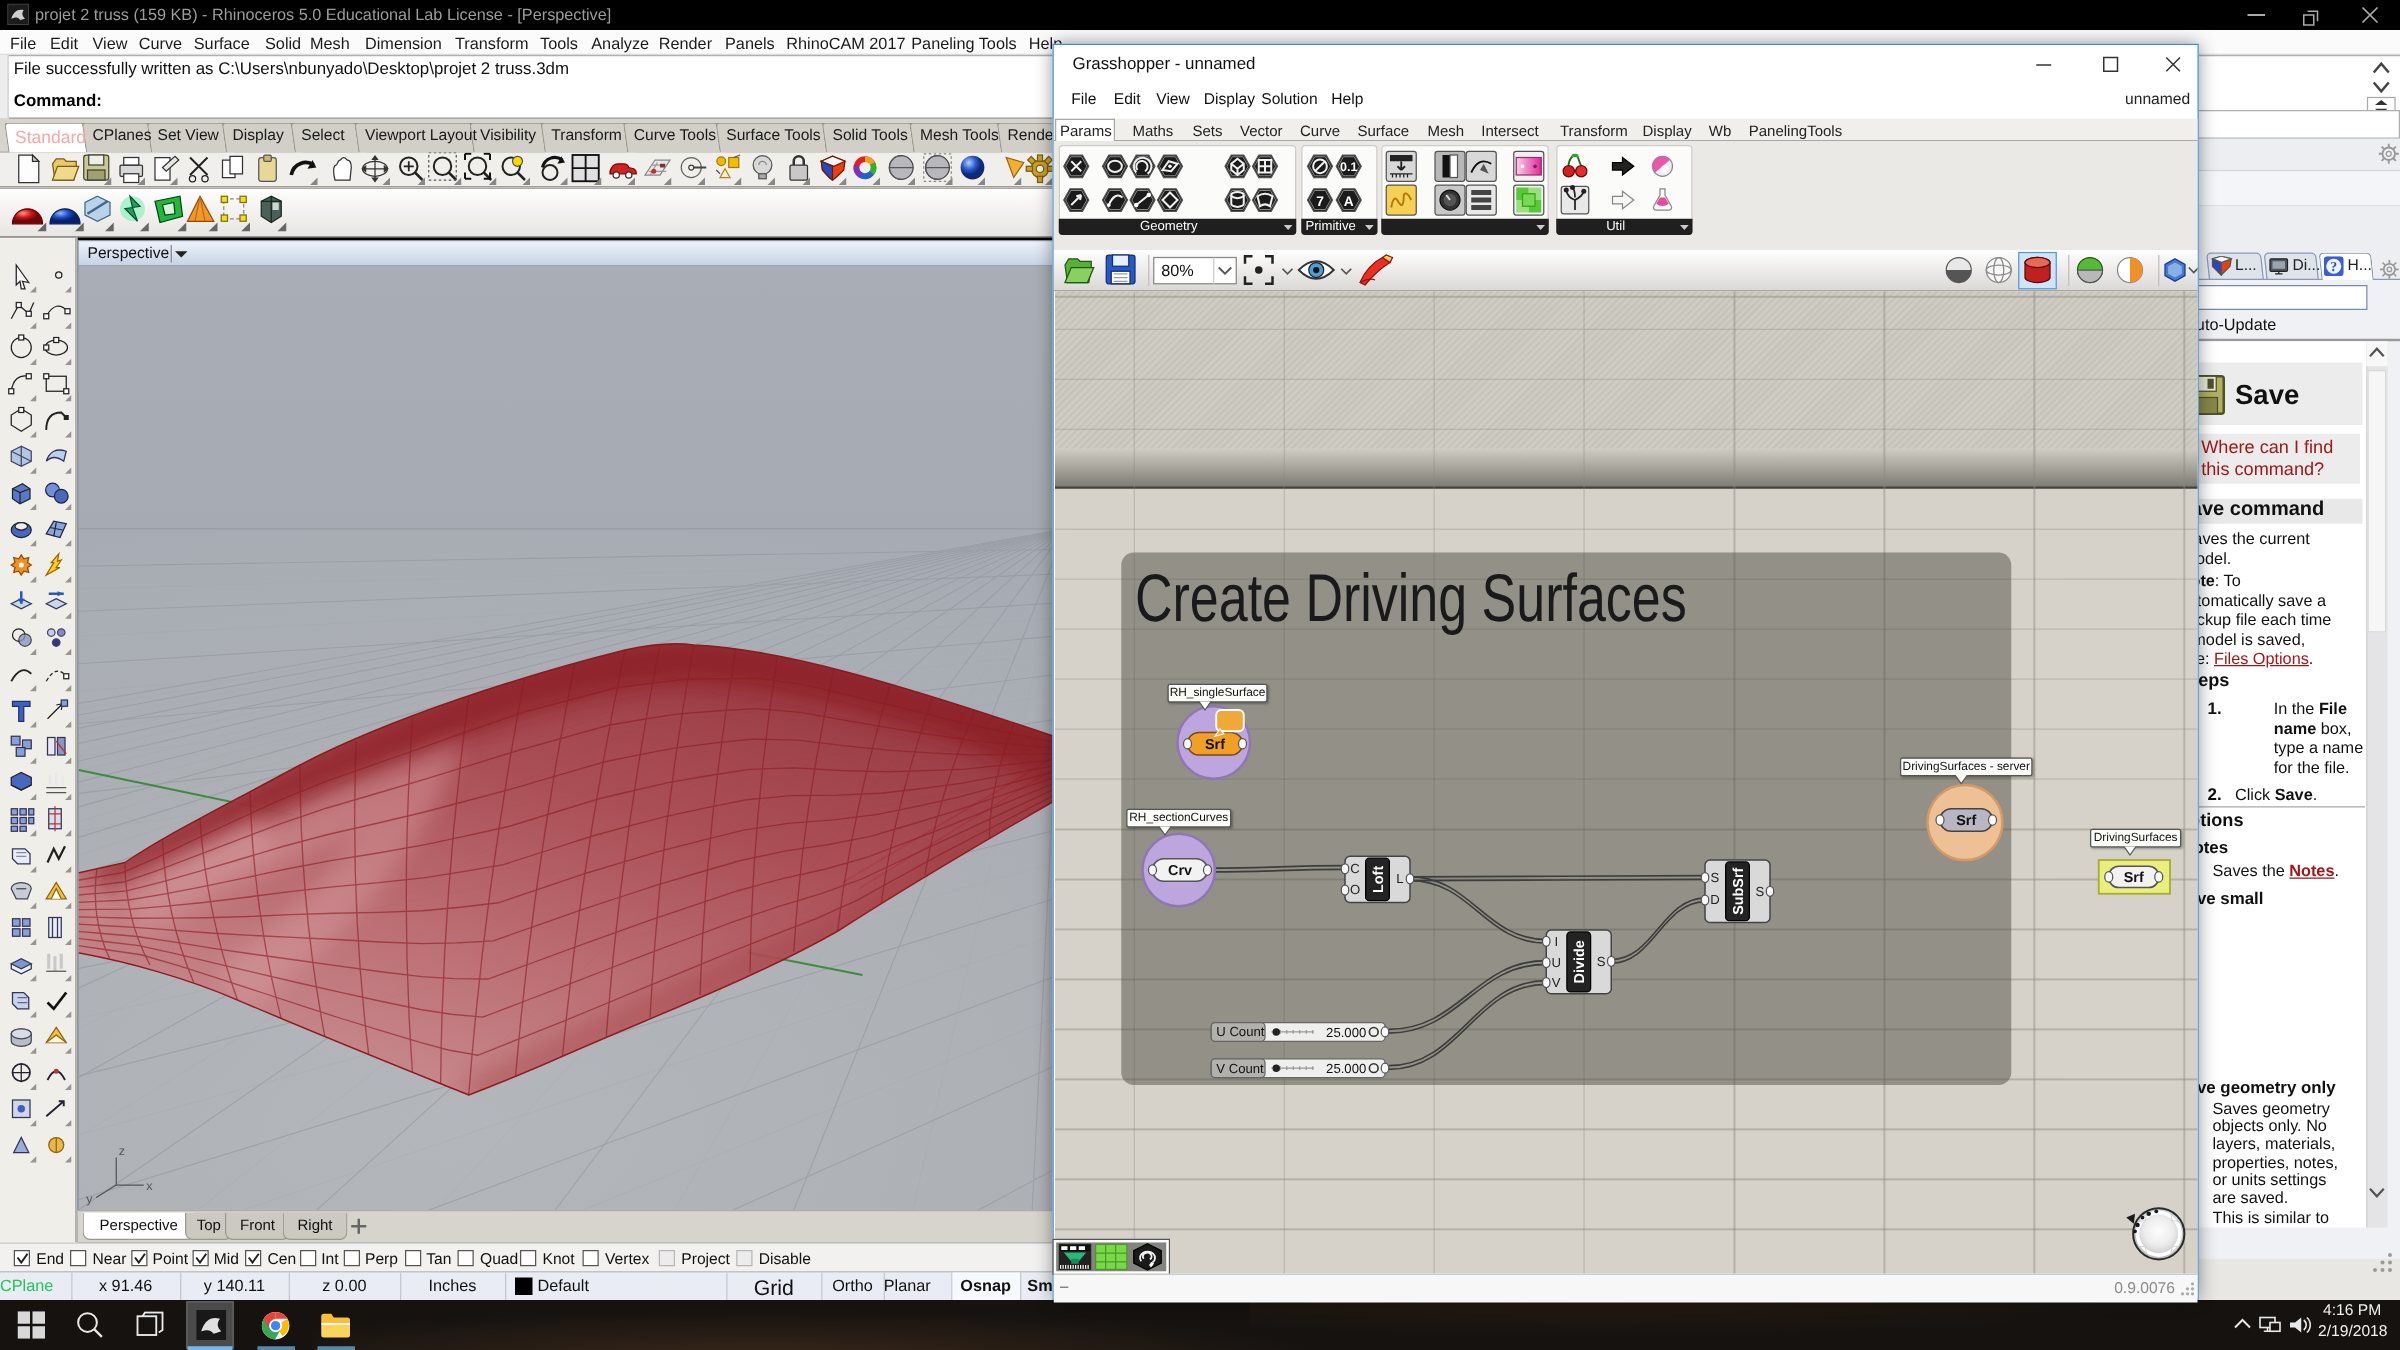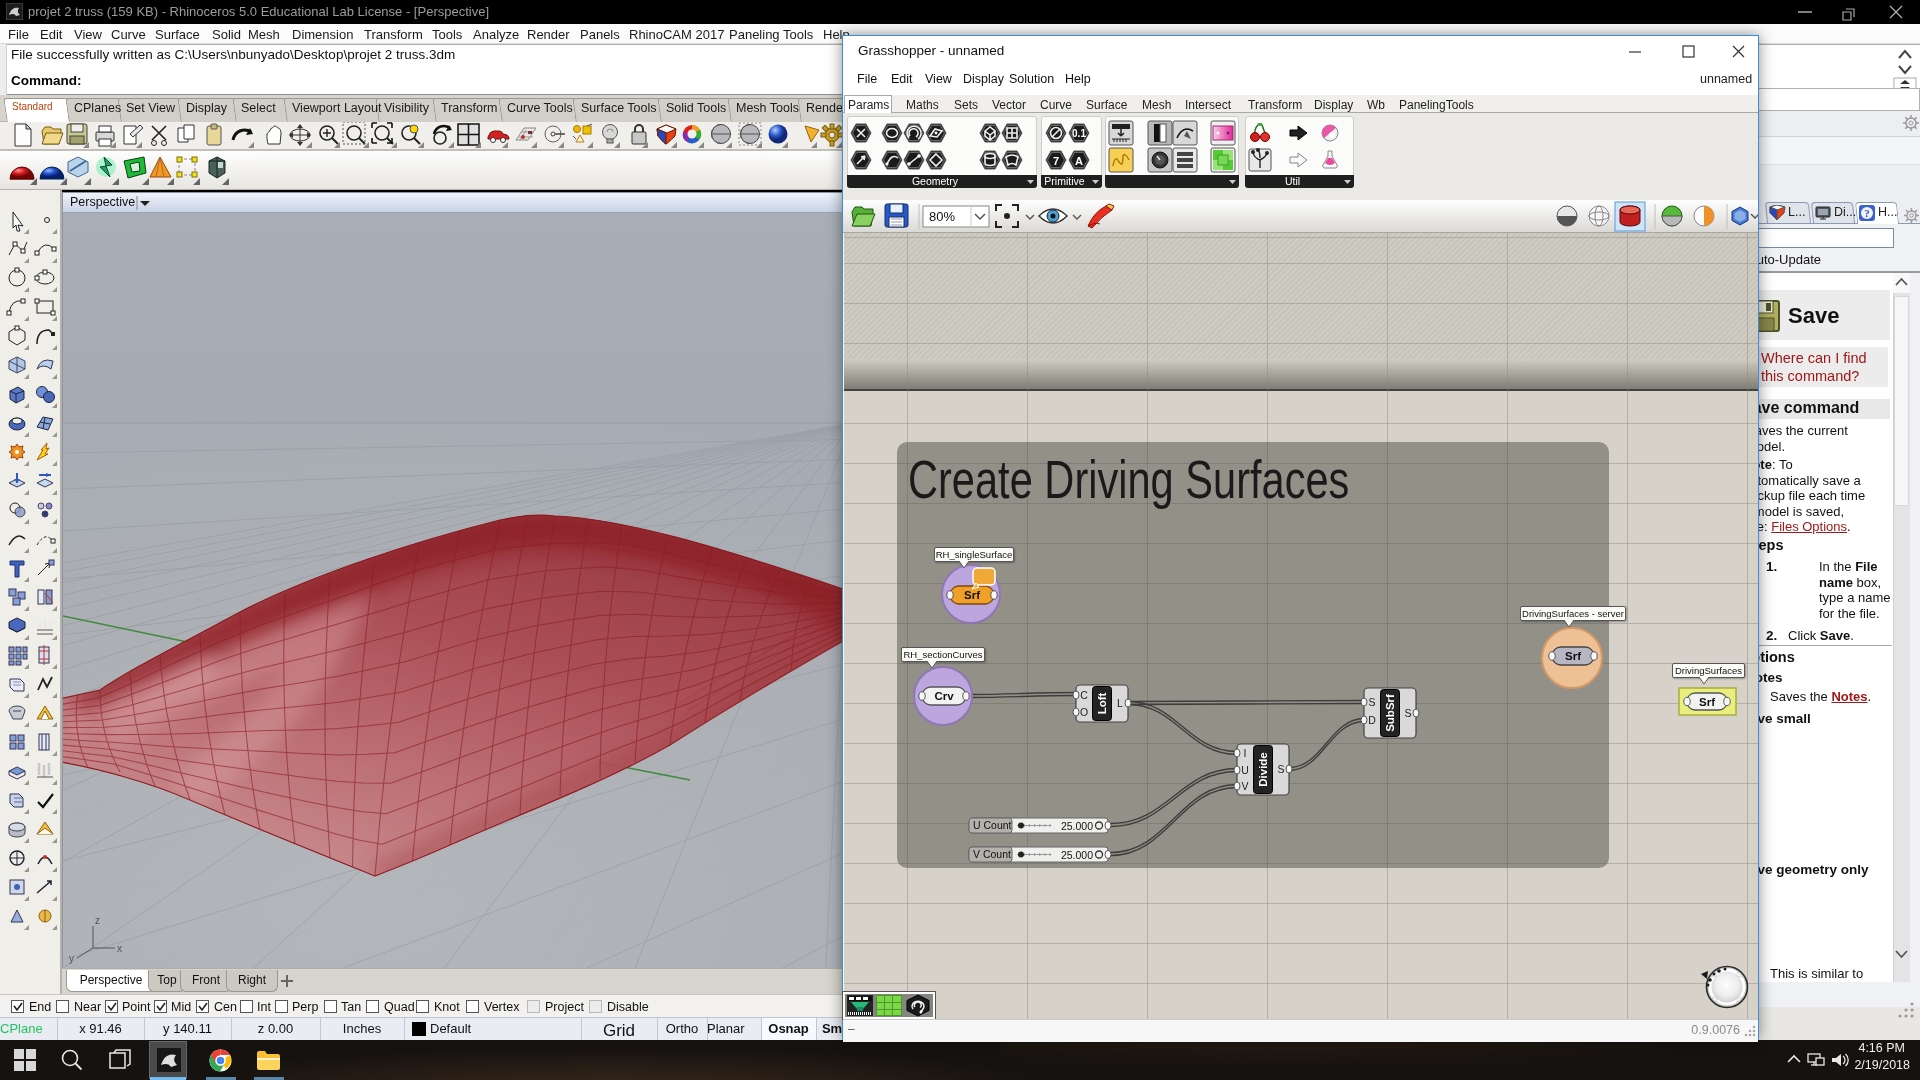--- a/index.html
+++ b/index.html
@@ -55,21 +55,21 @@
 <div class="abs" style="left:179px;top:98px;width:62px;height:24px;background:#d2cfc8;border:1px solid #9a978f;border-bottom:none;border-radius:3px 8px 0 0;transform:skewX(8deg);"></div>
 <div class="abs" style="left:234px;top:98px;width:58px;height:24px;background:#d2cfc8;border:1px solid #9a978f;border-bottom:none;border-radius:3px 8px 0 0;transform:skewX(8deg);"></div>
 <div class="abs" style="left:285px;top:98px;width:99px;height:24px;background:#d2cfc8;border:1px solid #9a978f;border-bottom:none;border-radius:3px 8px 0 0;transform:skewX(8deg);"></div>
 <div class="abs" style="left:377px;top:98px;width:64px;height:24px;background:#d2cfc8;border:1px solid #9a978f;border-bottom:none;border-radius:3px 8px 0 0;transform:skewX(8deg);"></div>
 <div class="abs" style="left:434px;top:98px;width:73px;height:24px;background:#d2cfc8;border:1px solid #9a978f;border-bottom:none;border-radius:3px 8px 0 0;transform:skewX(8deg);"></div>
 <div class="abs" style="left:500px;top:98px;width:81px;height:24px;background:#d2cfc8;border:1px solid #9a978f;border-bottom:none;border-radius:3px 8px 0 0;transform:skewX(8deg);"></div>
 <div class="abs" style="left:574px;top:98px;width:92px;height:24px;background:#d2cfc8;border:1px solid #9a978f;border-bottom:none;border-radius:3px 8px 0 0;transform:skewX(8deg);"></div>
 <div class="abs" style="left:659px;top:98px;width:77px;height:24px;background:#d2cfc8;border:1px solid #9a978f;border-bottom:none;border-radius:3px 8px 0 0;transform:skewX(8deg);"></div>
 <div class="abs" style="left:729px;top:98px;width:77px;height:24px;background:#d2cfc8;border:1px solid #9a978f;border-bottom:none;border-radius:3px 8px 0 0;transform:skewX(8deg);"></div>
 <div class="abs" style="left:799px;top:98px;width:68px;height:24px;background:#d2cfc8;border:1px solid #9a978f;border-bottom:none;border-radius:3px 8px 0 0;transform:skewX(8deg);"></div>
-<div class="abs" style="left:12px;top:101px;font-size:10px;color:#c2410c;white-space:nowrap;">Standard</div>
+<div class="abs" style="left:12px;top:101px;font-size:14px;color:#fca5a5;white-space:nowrap;">Standard</div>
 <div class="abs" style="left:74px;top:101px;font-size:12.5px;color:#1a1a1a;white-space:nowrap;">CPlanes</div>
 <div class="abs" style="left:126px;top:101px;font-size:12.5px;color:#1a1a1a;white-space:nowrap;">Set View</div>
 <div class="abs" style="left:186px;top:101px;font-size:12.5px;color:#1a1a1a;white-space:nowrap;">Display</div>
 <div class="abs" style="left:241px;top:101px;font-size:12.5px;color:#1a1a1a;white-space:nowrap;">Select</div>
 <div class="abs" style="left:292px;top:101px;font-size:12.5px;color:#1a1a1a;white-space:nowrap;">Viewport Layout</div>
 <div class="abs" style="left:384px;top:101px;font-size:12.5px;color:#1a1a1a;white-space:nowrap;">Visibility</div>
 <div class="abs" style="left:441px;top:101px;font-size:12.5px;color:#1a1a1a;white-space:nowrap;">Transform</div>
 <div class="abs" style="left:507px;top:101px;font-size:12.5px;color:#1a1a1a;white-space:nowrap;">Curve Tools</div>
 <div class="abs" style="left:581px;top:101px;font-size:12.5px;color:#1a1a1a;white-space:nowrap;">Surface Tools</div>
 <div class="abs" style="left:666px;top:101px;font-size:12.5px;color:#1a1a1a;white-space:nowrap;">Solid Tools</div>
@@ -953,20 +953,21 @@
 <div class="abs" style="left:1766px;top:559px;font-size:13.5px;font-weight:bold;color:#111;">1.</div>
 <div class="abs" style="left:1819px;top:559px;font-size:13px;color:#111;line-height:15.5px;white-space:nowrap;">In the <b>File<br>name</b> box,<br>type a name<br>for the file.</div>
 <div class="abs" style="left:1766px;top:628px;font-size:13.5px;font-weight:bold;color:#111;">2.</div>
 <div class="abs" style="left:1788px;top:628px;font-size:13px;color:#111;line-height:15.5px;white-space:nowrap;">Click <b>Save</b>.</div>
 <div class="abs" style="left:1740px;top:645px;width:152px;height:1px;background:#aaa;"></div>
 <div class="abs" style="left:1740px;top:649px;font-size:14.5px;font-weight:bold;color:#111;">Options</div>
 <div class="abs" style="left:1745px;top:670px;font-size:13.5px;font-weight:bold;color:#111;">Notes</div>
 <div class="abs" style="left:1770px;top:689px;font-size:13px;color:#111;line-height:15.5px;white-space:nowrap;">Saves the <b style="color:#a01818;text-decoration:underline">Notes</b>.</div>
 <div class="abs" style="left:1741px;top:711px;font-size:13.5px;font-weight:bold;color:#111;">Save small</div>
 <div class="abs" style="left:1741px;top:862px;font-size:13.5px;font-weight:bold;color:#111;white-space:nowrap;">Save geometry only</div>
+<div class="abs" style="left:1770px;top:880px;font-size:13px;color:#111;line-height:14.2px;white-space:nowrap;">Saves geometry<br>objects only. No<br>layers, materials,<br>properties, notes,<br>or units settings<br>are saved.</div>
 <div class="abs" style="left:1770px;top:966px;height:17px;overflow:hidden;font-size:13px;color:#111;line-height:15.5px;white-space:nowrap;">This is similar to</div>
 <div class="abs" style="left:1740px;top:1007px;width:180px;height:33px;background:#e9e7e3;"></div>
 <svg class="abs" style="left:1896px;top:1000px" width="20" height="20" fill="#9a9a9a">
       <circle cx="16" cy="4" r="1.6"></circle>
       <circle cx="10" cy="10" r="1.6"></circle>
       <circle cx="16" cy="10" r="1.6"></circle>
       <circle cx="4" cy="16" r="1.6"></circle>
       <circle cx="10" cy="16" r="1.6"></circle>
       <circle cx="16" cy="16" r="1.6"></circle>
     </svg>

